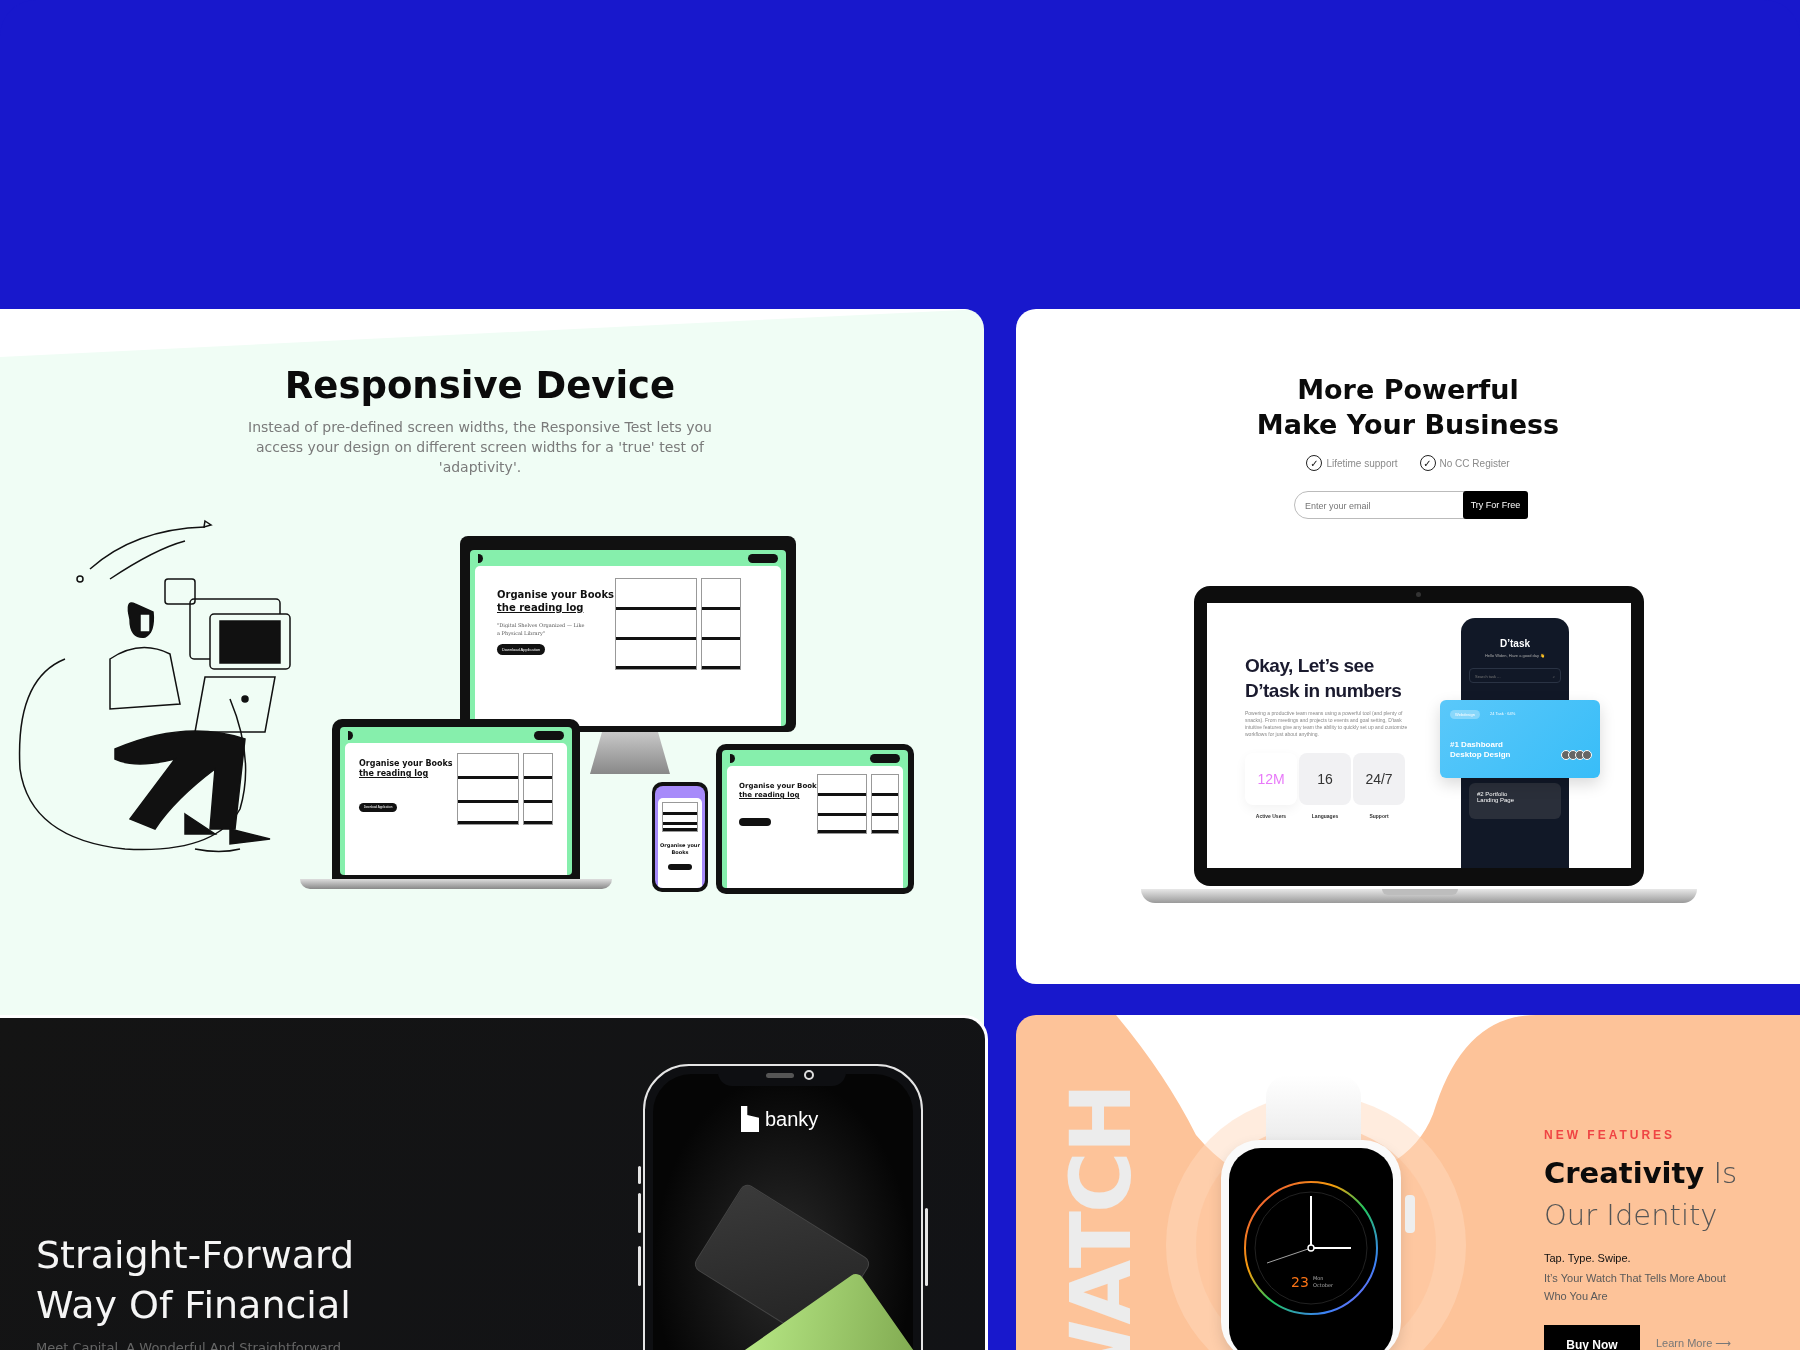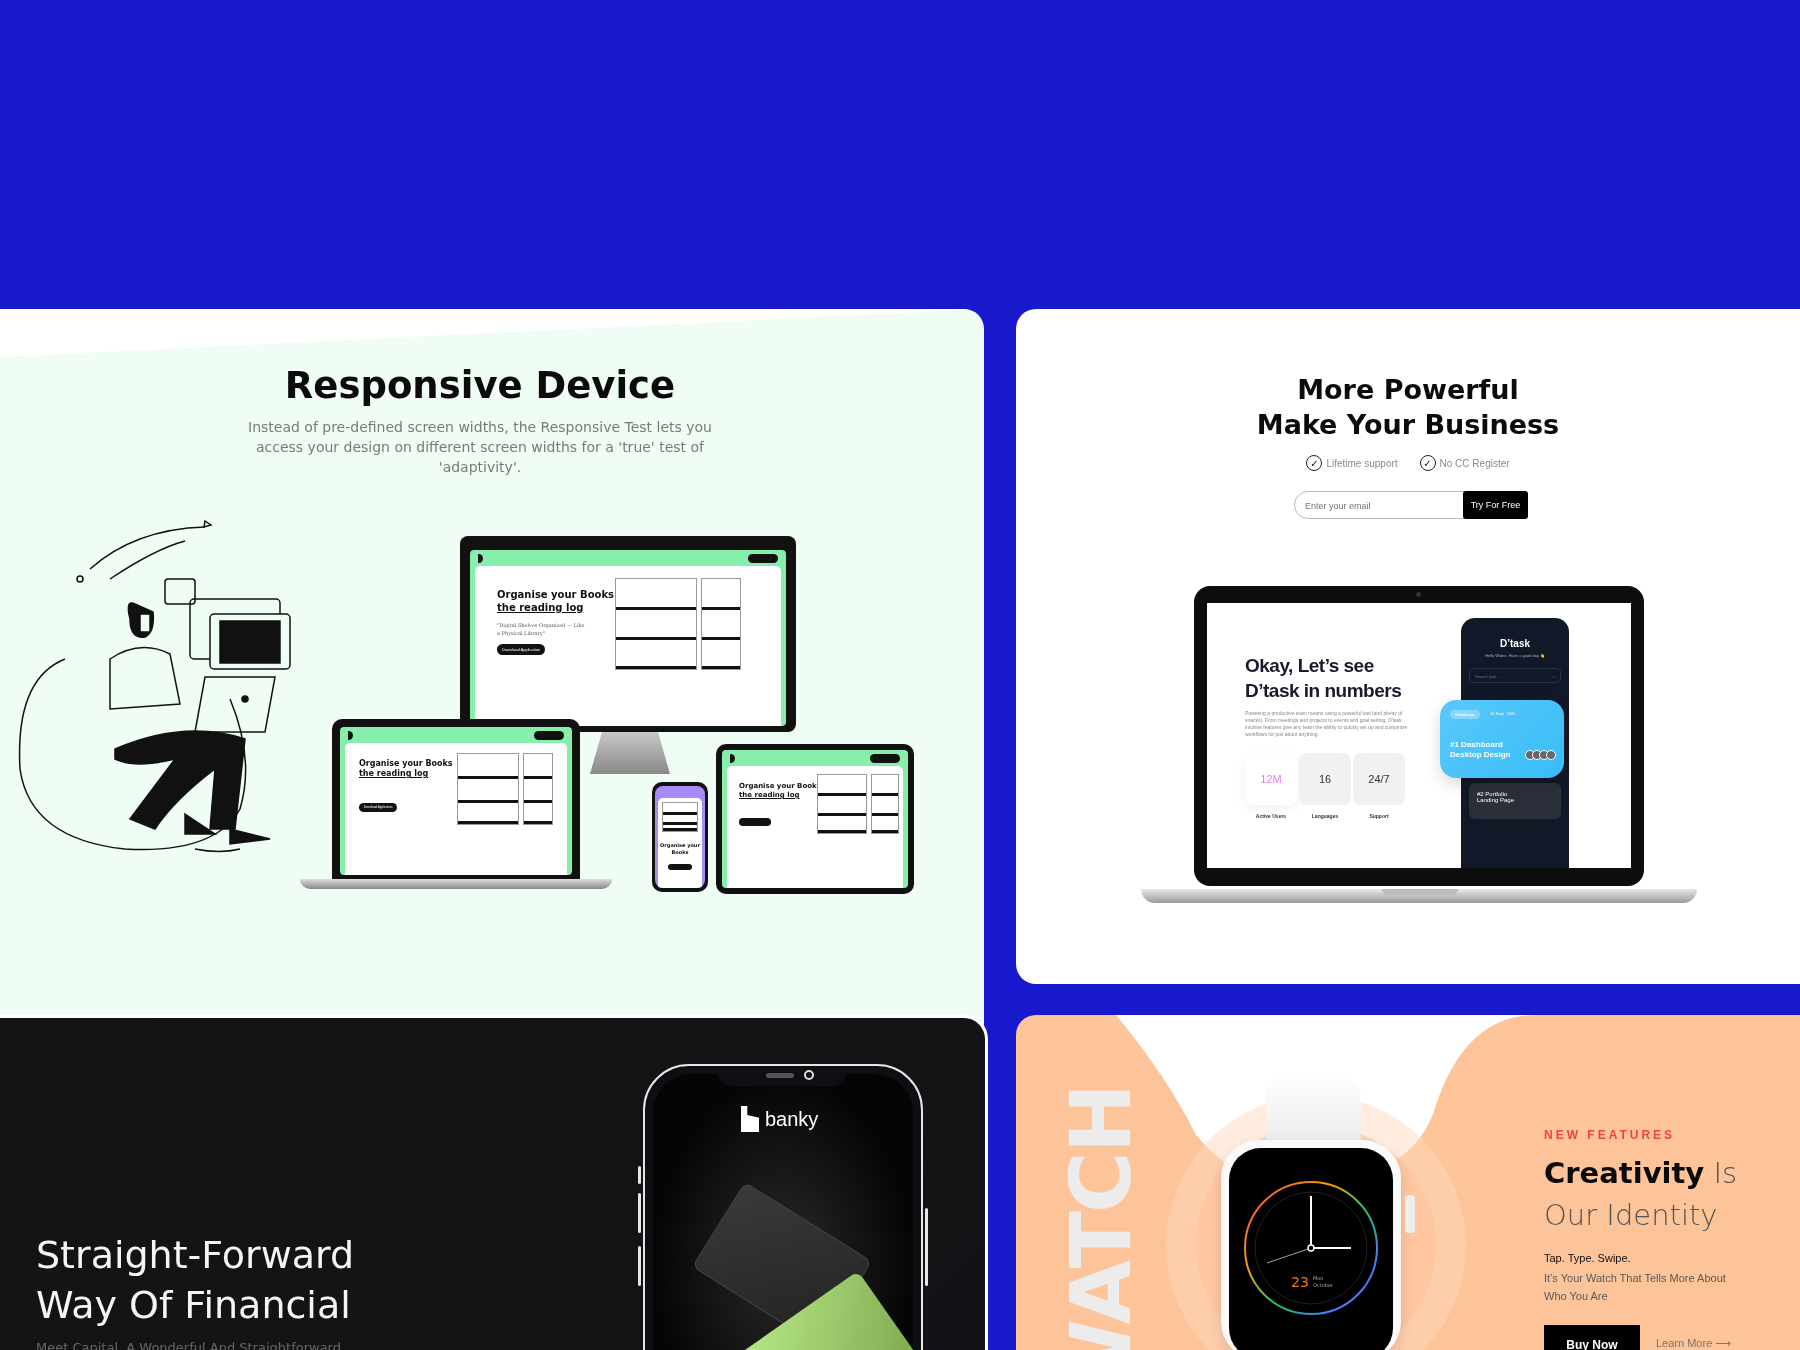--- a/index.html
+++ b/index.html
@@ -41,31 +41,31 @@
   .b-form input{position:absolute;left:10px;top:5px;width:140px;height:18px;border:none;outline:none;font-size:9px;color:#666;background:transparent}
   .b-form button{position:absolute;right:-1px;top:-1px;width:65px;height:28px;background:#000;color:#fff;font-size:9px;border:none;border-radius:3px}
 
   .laptop{position:absolute;left:178px;top:277px;width:450px;height:300px;background:#0d0d0d;border-radius:16px}
   .laptop .cam{position:absolute;left:222px;top:6px;width:5px;height:5px;border-radius:50%;background:#333}
   .laptop .scr{position:absolute;left:13px;top:17px;width:424px;height:265px;background:#fff;overflow:hidden}
   .laptop-base{position:absolute;left:125px;top:580px;width:556px;height:14px;background:linear-gradient(#e8e8e8,#9a9a9a);border-radius:0 0 30px 30px}
   .laptop-notch{position:absolute;left:366px;top:580px;width:76px;height:6px;background:#bdbdbd;border-radius:0 0 8px 8px}
   .d-head{position:absolute;left:38px;top:50px;font-size:19px;font-weight:bold;line-height:25px;color:#1a1a2e;letter-spacing:-.5px}
   .d-body{position:absolute;left:38px;top:107px;width:170px;font-size:5px;line-height:7px;color:#888}
-  .d-stat{position:absolute;top:150px;width:52px;height:52px;background:#f1f1f3;border-radius:8px;text-align:center;line-height:52px;font-size:11px;color:#333}
+  .d-stat{position:absolute;top:150px;width:52px;height:52px;background:#f1f1f3;border-radius:8px;text-align:center;line-height:52px;font-size:14px;color:#333}
   .d-stat-lbl{position:absolute;top:210px;width:52px;text-align:center;font-size:5px;font-weight:bold;color:#333}
   .phone-d{position:absolute;left:254px;top:15px;width:108px;height:276px;background:#111827;border-radius:14px}
   .phone-d .t{position:absolute;left:0;right:0;top:20px;text-align:center;color:#fff;font-size:10px;font-weight:bold}
   .phone-d .h{position:absolute;left:0;right:0;top:35px;text-align:center;color:#aaa;font-size:4px}
   .phone-d .srch{position:absolute;left:8px;right:8px;top:50px;height:15px;border:1px solid #2a3344;border-radius:4px;font-size:4px;color:#777;padding:5px}
   .phone-d .card2{position:absolute;left:8px;right:8px;top:165px;height:36px;background:#2a2f3a;border-radius:6px;color:#fff;font-size:6px;padding:8px}
   .phone-d .nav{position:absolute;left:0;right:0;bottom:10px;display:flex;justify-content:space-around;align-items:center}
   .phone-d .nav b{width:4px;height:4px;border-radius:50%;background:#555}
   .phone-d .nav .ctr{width:16px;height:16px;background:radial-gradient(#c084fc,#6366f1)}
-  .blue-card{position:absolute;left:233px;top:97px;width:124px;height:78px;background:linear-gradient(135deg,#5ac8fa,#38bdf8);border-radius:16px;color:#fff;box-shadow:0 6px 16px rgba(0,0,0,.15)}
+  .blue-card{position:absolute;left:233px;top:97px;width:160px;height:78px;background:linear-gradient(135deg,#5ac8fa,#38bdf8);border-radius:6px;color:#fff;box-shadow:0 6px 16px rgba(0,0,0,.15)}
   .blue-card .tag{position:absolute;left:10px;top:10px;font-size:4px;background:rgba(255,255,255,.3);padding:2px 5px;border-radius:6px}
   .blue-card .meta{position:absolute;left:50px;top:11px;font-size:4px}
   .blue-card .name{position:absolute;left:10px;top:40px;font-size:8px;font-weight:bold;line-height:10px}
   .avatars{position:absolute;right:8px;top:50px;display:flex}
   .avatars b{width:10px;height:10px;border-radius:50%;background:#666;border:1px solid #fff;margin-left:-3px}
 
   
   .k-title{position:absolute;left:36px;top:212px;color:#f5f5f5;font-size:38px;line-height:50px;font-family:"DejaVu Sans",sans-serif;font-weight:400}
   .k-sub{position:absolute;left:36px;top:322px;color:#666;font-size:13px;font-family:"DejaVu Sans",sans-serif}
   .k-phone{position:absolute;left:643px;top:46px;width:280px;height:330px;border:2px solid #e5e5e5;border-radius:46px 46px 0 0;background:#0e0f12}

